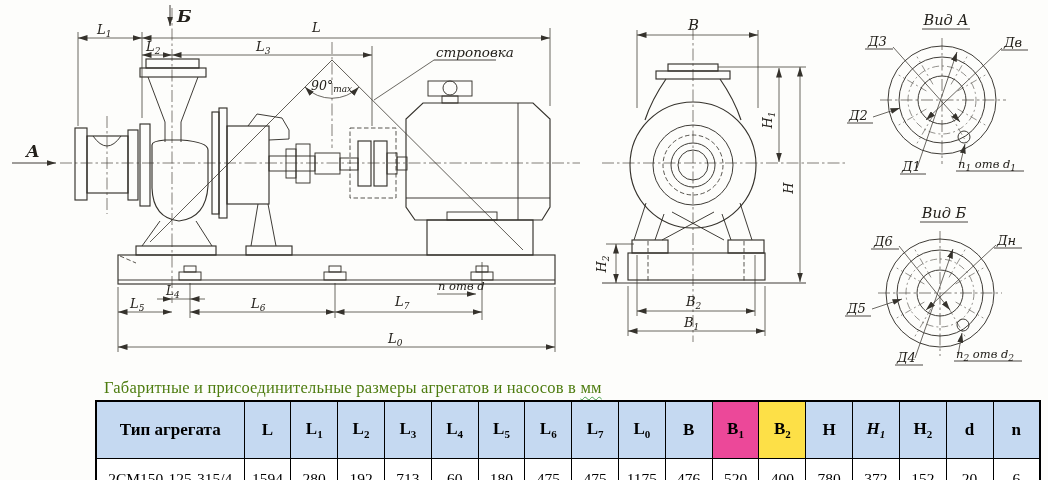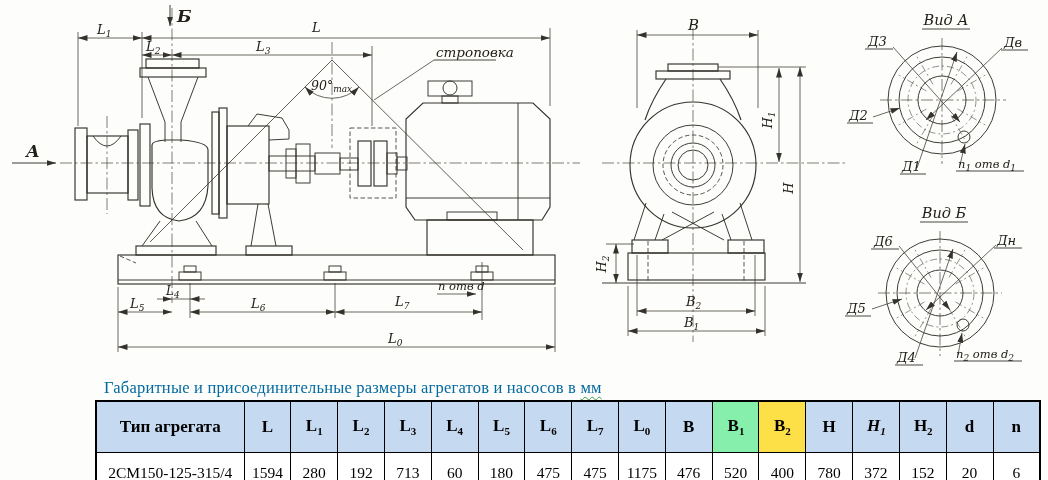--- a/index.html
+++ b/index.html
@@ -13,25 +13,25 @@
   .ttl{font:italic 14.5px "DejaVu Serif",serif}
   .ss{font-size:9px;font-style:italic}
   .o{stroke:#35322c;stroke-width:1.15;fill:none}
   .o2{stroke:#35322c;stroke-width:.95;fill:none}
   .d{stroke:#3a362f;stroke-width:.75;fill:none}
   .c{stroke:#4a463f;stroke-width:.7;fill:none;stroke-dasharray:12 3 2.5 3}
   .hd{stroke:#3a362f;stroke-width:.85;fill:none;stroke-dasharray:4.5 2.5}
   .sp2{stroke:#4a463f;stroke-width:.6;fill:none;stroke-dasharray:7 3 2 3}
   .sl{stroke:#3a362f;stroke-width:.8;fill:none}
   .und{stroke:#35322c;stroke-width:.9}
-  .caption{position:absolute;left:104px;top:378px;font-size:16.5px;color:#0369a1;letter-spacing:.2px}
+  .caption{position:absolute;left:104px;top:378px;font-size:16.5px;color:#4d7c0f;letter-spacing:.2px}
   .caption .squiggle{text-decoration-line:underline;text-decoration-style:wavy;text-decoration-thickness:1px;text-underline-offset:3px}
   table{position:absolute;left:95px;top:400px;width:946px;border-collapse:collapse;table-layout:fixed;border:2px solid #000}
   th,td{border:1px solid #000;text-align:center;vertical-align:middle;color:#000;overflow:hidden}
-  thead th{font-weight:bold;font-size:17px;height:30px;line-height:1.12;padding:14px}
+  thead th{font-weight:bold;font-size:17px;height:57px;line-height:1.12;padding:1px}
   tbody td{font-size:15.5px;height:43px;background:#fff}
   th.type-col{width:148px}
   th sub{font-size:11px;font-weight:bold}
 </style>
 </head>
 <body>
 
 <svg width="1048" height="378" viewBox="0 0 1048 378">
   <defs>
     <marker id="ar" viewBox="0 0 10 6" markerWidth="10" markerHeight="6" refX="9.5" refY="3" orient="auto-start-reverse" markerUnits="userSpaceOnUse">
@@ -290,21 +290,21 @@
         <th style="background: rgb(197, 217, 241);">L</th>
         <th style="background: rgb(197, 217, 241);">L<sub>1</sub></th>
         <th style="background: rgb(197, 217, 241);">L<sub>2</sub></th>
         <th style="background: rgb(197, 217, 241);">L<sub>3</sub></th>
         <th style="background: rgb(197, 217, 241);">L<sub>4</sub></th>
         <th style="background: rgb(197, 217, 241);">L<sub>5</sub></th>
         <th style="background: rgb(197, 217, 241);">L<sub>6</sub></th>
         <th style="background: rgb(197, 217, 241);">L<sub>7</sub></th>
         <th style="background: rgb(197, 217, 241);">L<sub>0</sub></th>
         <th style="background: rgb(197, 217, 241);">B</th>
-        <th style="background: #86efac; text-align: right;">B<sub>1</sub></th>
+        <th style="background: #ec4899;">B<sub>1</sub></th>
         <th style="background: #fde047;">B<sub>2</sub></th>
         <th style="background: rgb(197, 217, 241);">H</th>
         <th style="background: rgb(197, 217, 241); font-style: italic;">H<sub>1</sub></th>
         <th style="background: rgb(197, 217, 241); margin-top: 40px;">H<sub>2</sub></th>
         <th style="background: rgb(197, 217, 241);">d</th>
         <th style="background: rgb(197, 217, 241);">n</th>
       </tr>
     </thead>
   <tbody>
       <tr>

